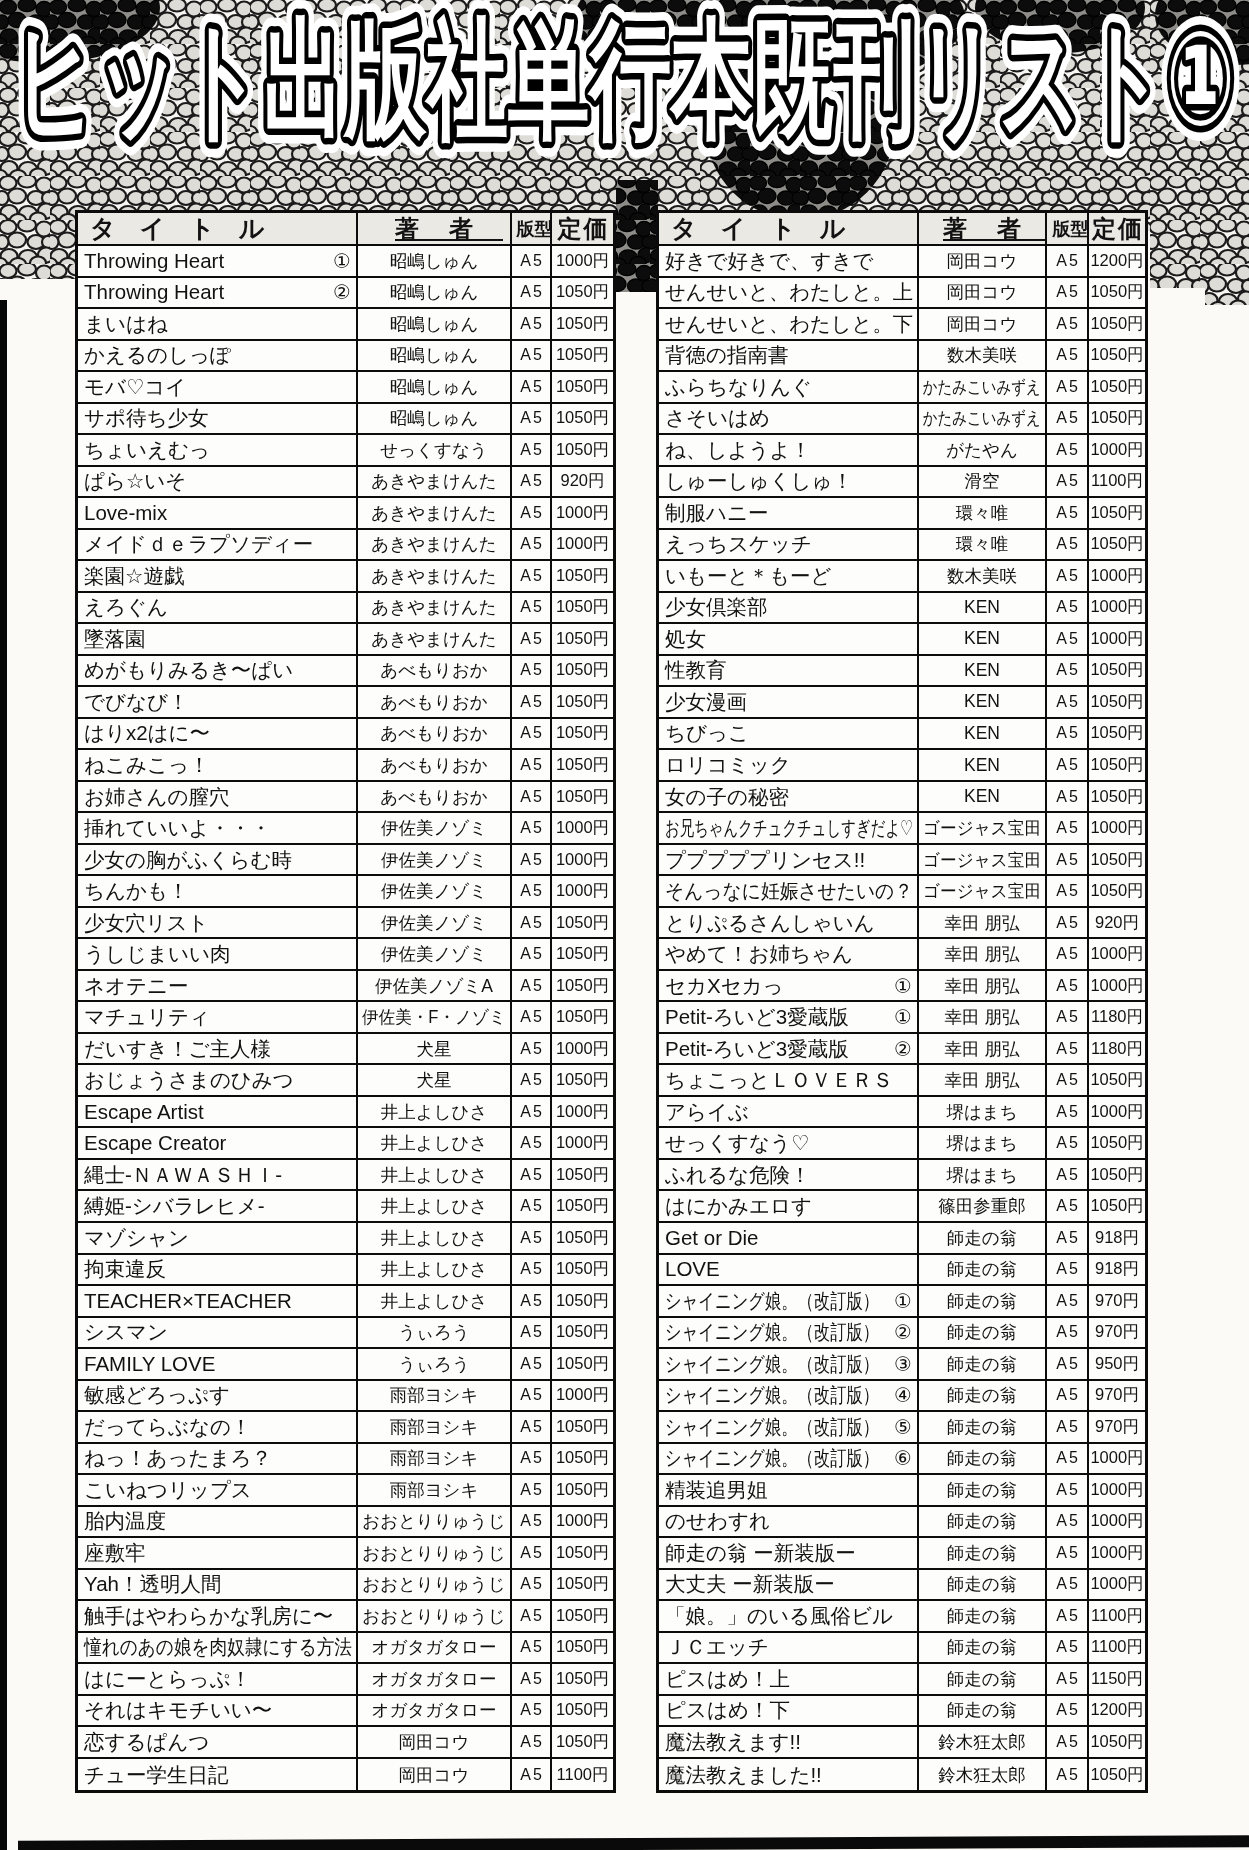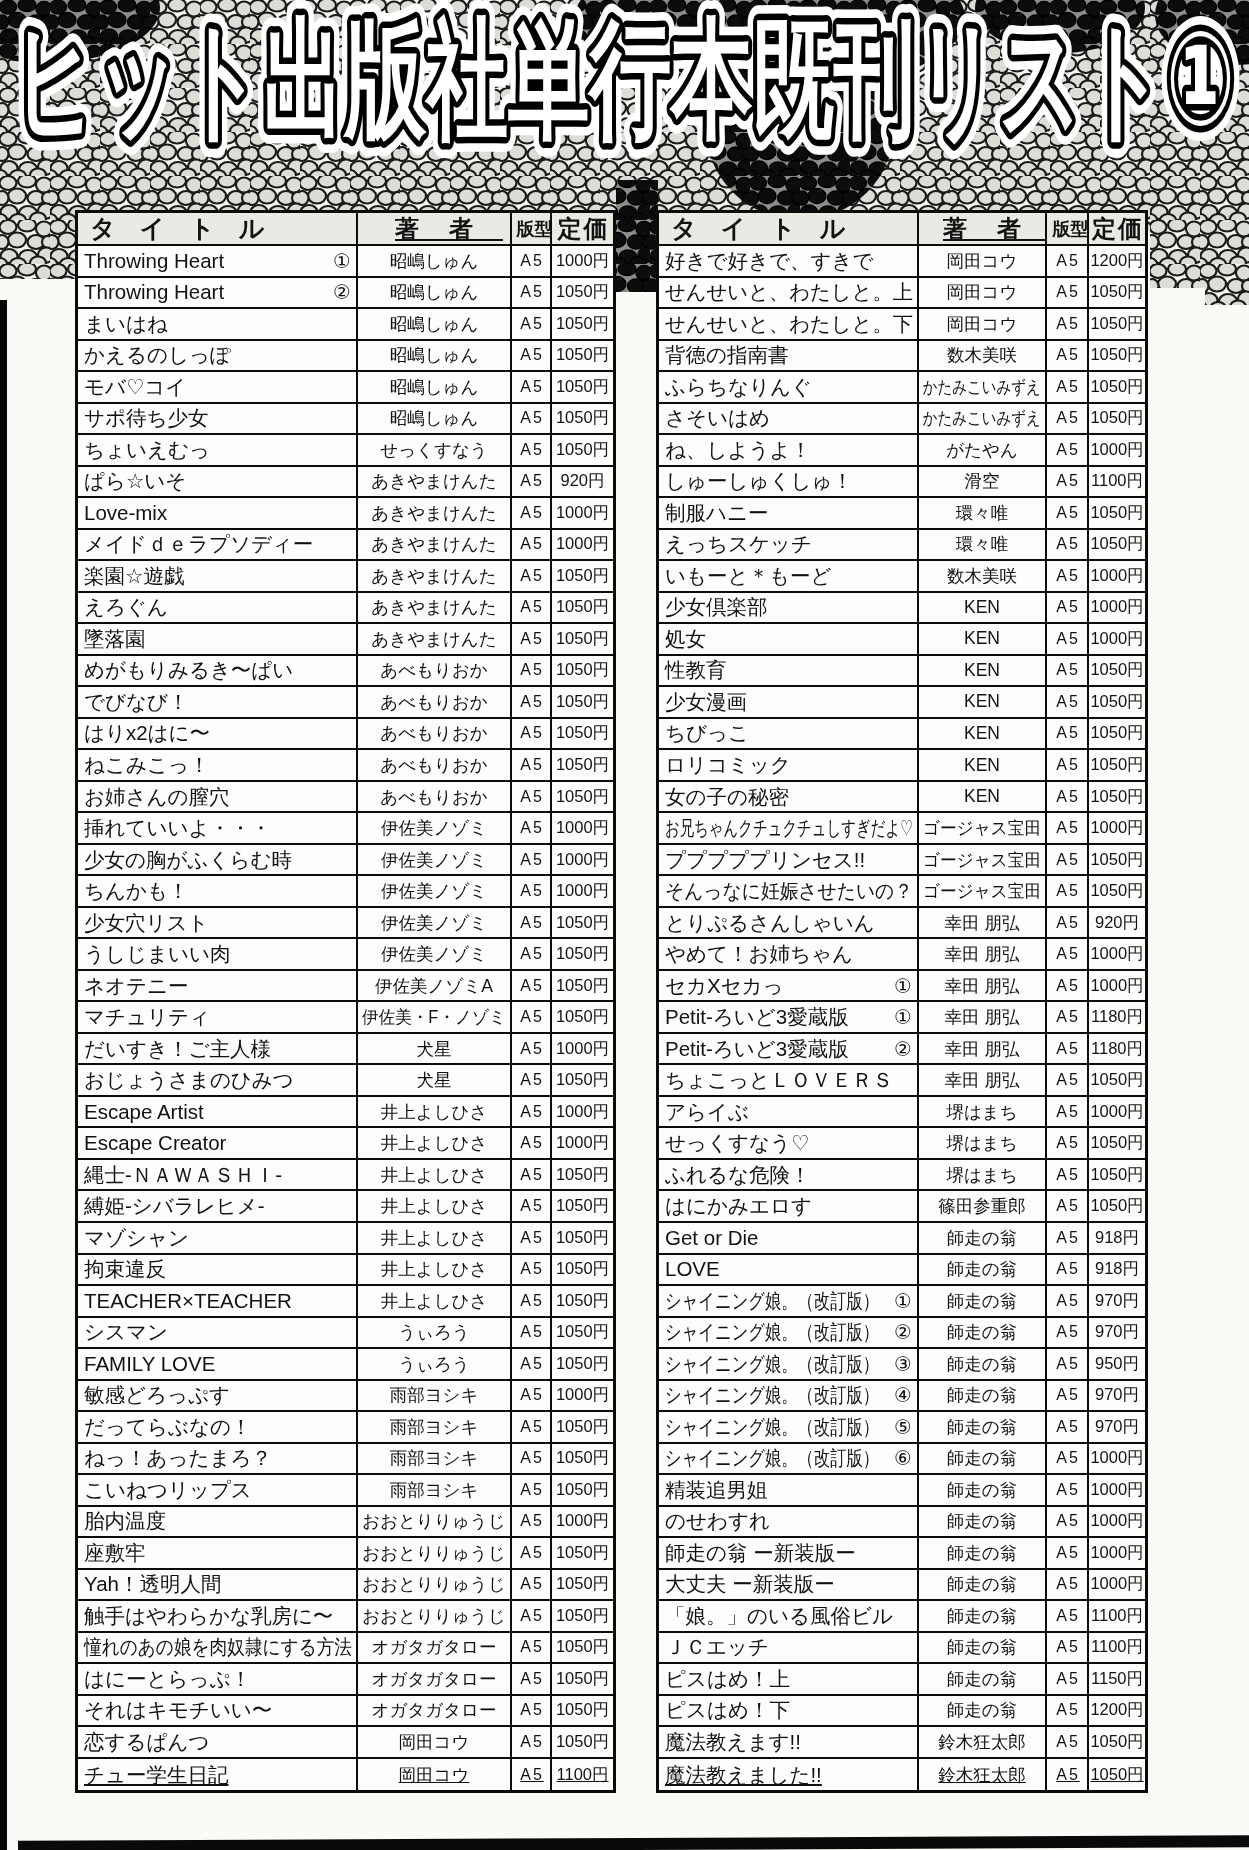--- a/index.html
+++ b/index.html
@@ -20,21 +20,21 @@
   }
   .tbl-left{left:75px;width:541px;}
   .tbl-right{left:656px;width:492px;}
 
   .thead,.row{display:grid;box-sizing:border-box;}
   .tbl-left  .thead,.tbl-left  .row{grid-template-columns:280px 154px 40px 1fr;}
   .tbl-right .thead,.tbl-right .row{grid-template-columns:260px 128px 42px 1fr;}
 
   .thead{height:33px;background:#ebe9e4;border-bottom:2px solid #0b0b0b;}
   .row{height:31.53px;border-bottom:2px solid #0c0c0c;background:#fdfdfb;}
-  .row:last-child{border-bottom:none;text-decoration:underline;}
+  .row:last-child{border-bottom:none;}
 
   .cell,.hcell{
     display:flex;align-items:center;overflow:hidden;
     border-right:2px solid #0c0c0c;box-sizing:border-box;min-width:0;
   }
   .cell:last-child,.hcell:last-child{border-right:none;}
 
   .hcell{justify-content:center;font-weight:bold;}
   .h-title{justify-content:flex-start;padding-left:12px;}
   .h-title span{font-size:25px;letter-spacing:24px;margin-right:-24px;white-space:nowrap;}

